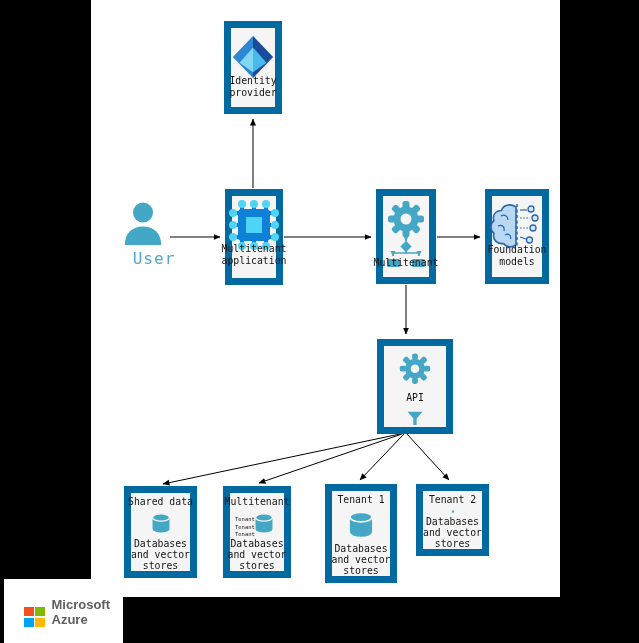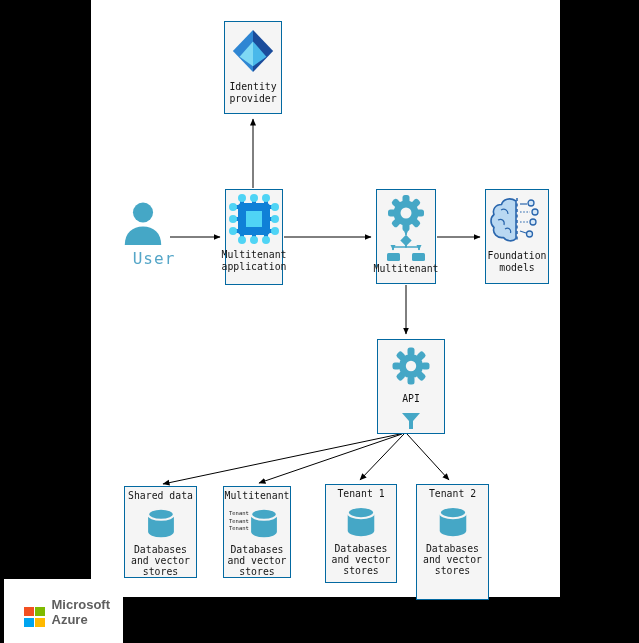--- a/index.html
+++ b/index.html
@@ -2,21 +2,21 @@
 <html><head>
 <meta charset="utf-8">
 <style>
   html,body{margin:0;padding:0;background:#000;}
   .page{position:relative;width:639px;height:643px;background:#000;overflow:hidden;
         font-family:"DejaVu Sans Mono",monospace;}
   .surface{position:absolute;background:#ffffff;}
   #surface-main{left:91px;top:0;width:469px;height:597px;}
   #surface-logo{left:4px;top:579px;width:119px;height:64px;}
   #arrow-layer{position:absolute;left:0;top:0;width:639px;height:643px;pointer-events:none;}
-  .node{position:absolute;background:#f5f5f5;border:1px solid #0369a1;box-sizing:border-box;
+  .node{position:absolute;background:#f5f5f5;border:7px solid #0369a1;box-sizing:border-box;
         display:flex;flex-direction:column;align-items:center;}
   .label{font-size:9.8px;line-height:12px;color:#141414;text-align:center;
          white-space:pre-line;width:max-content;}
   .db-title{font-size:9.8px;line-height:11px;color:#141414;text-align:center;margin-top:3px;width:max-content;}
   .db-desc{font-size:9.8px;line-height:11px;color:#141414;text-align:center;white-space:pre-line;margin-top:3px;width:max-content;}
   .tenant-mini{position:absolute;left:5px;top:23px;display:flex;flex-direction:column;}
   .tenant-mini span{font-size:5.5px;line-height:7.5px;color:#222;}
   #user-figure{position:absolute;left:120px;top:201px;width:46px;height:46px;}
   #user-label{position:absolute;left:154px;top:249px;transform:translateX(-50%);
               font-size:16px;color:#55a6c8;letter-spacing:1px;}
@@ -156,21 +156,21 @@
         <circle cx="42" cy="7" r="3"></circle>
         <circle cx="46" cy="16" r="3"></circle>
         <circle cx="44" cy="26" r="3"></circle>
         <circle cx="40.5" cy="38" r="3"></circle>
       </g>
     </svg>
     <div class="label" style="position:absolute;bottom:9px;left:50%;transform:translateX(-50%);">Foundation
 models</div>
   </div>
 
-  <div class="node" style="left:377px;top:339px;width:68px;height:95px;">
+  <div class="node" style="left:377px;top:339px;width:76px;height:95px;">
     <svg style="margin-top:7px;" width="38" height="38" viewBox="0 0 38 38">
       <g fill="#45a7c6">
         <rect x="15.5" y="0.5" width="7" height="8" rx="2.5" transform="rotate(0 19 19)"></rect>
         <rect x="15.5" y="0.5" width="7" height="8" rx="2.5" transform="rotate(45 19 19)"></rect>
         <rect x="15.5" y="0.5" width="7" height="8" rx="2.5" transform="rotate(90 19 19)"></rect>
         <rect x="15.5" y="0.5" width="7" height="8" rx="2.5" transform="rotate(135 19 19)"></rect>
         <rect x="15.5" y="0.5" width="7" height="8" rx="2.5" transform="rotate(180 19 19)"></rect>
         <rect x="15.5" y="0.5" width="7" height="8" rx="2.5" transform="rotate(225 19 19)"></rect>
         <rect x="15.5" y="0.5" width="7" height="8" rx="2.5" transform="rotate(270 19 19)"></rect>
         <rect x="15.5" y="0.5" width="7" height="8" rx="2.5" transform="rotate(315 19 19)"></rect>
@@ -215,21 +215,21 @@
     <div class="db-title">Tenant 1</div>
     <svg style="margin-top:5px;" width="40" height="36" viewBox="0 0 40 38">
       <path d="M6,10 L6,28 A14,6 0 0 0 34,28 L34,10 Z" fill="#45a7c6"></path>
       <ellipse cx="20" cy="9" rx="14" ry="6" fill="#45a7c6" stroke="#f5f5f5" stroke-width="2.2"></ellipse>
     </svg>
     <div class="db-desc">Databases
 and vector
 stores</div>
   </div>
 
-  <div class="node" style="left:416px;top:484px;width:73px;height:116px;">
+  <div class="node" style="left:416px;top:484px;width:73px;height:72px;">
     <div class="db-title">Tenant 2</div>
     <svg style="margin-top:5px;" width="40" height="36" viewBox="0 0 40 38">
       <path d="M6,10 L6,28 A14,6 0 0 0 34,28 L34,10 Z" fill="#45a7c6"></path>
       <ellipse cx="20" cy="9" rx="14" ry="6" fill="#45a7c6" stroke="#f5f5f5" stroke-width="2.2"></ellipse>
     </svg>
     <div class="db-desc">Databases
 and vector
 stores</div>
   </div>
 

